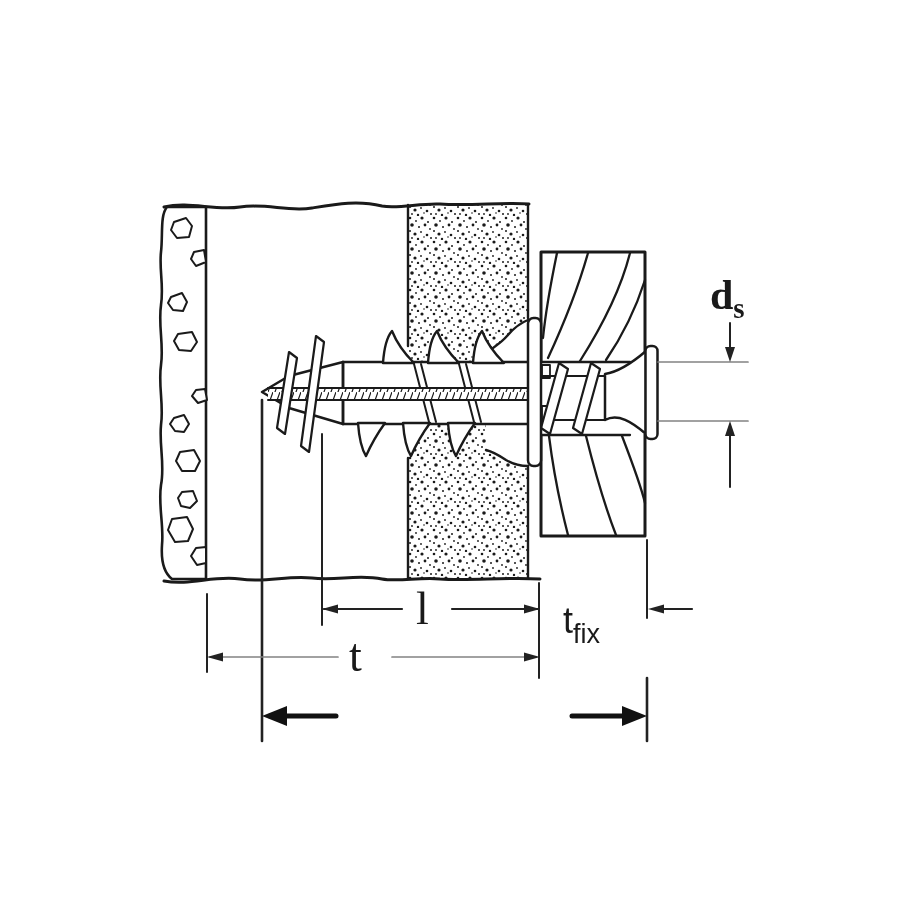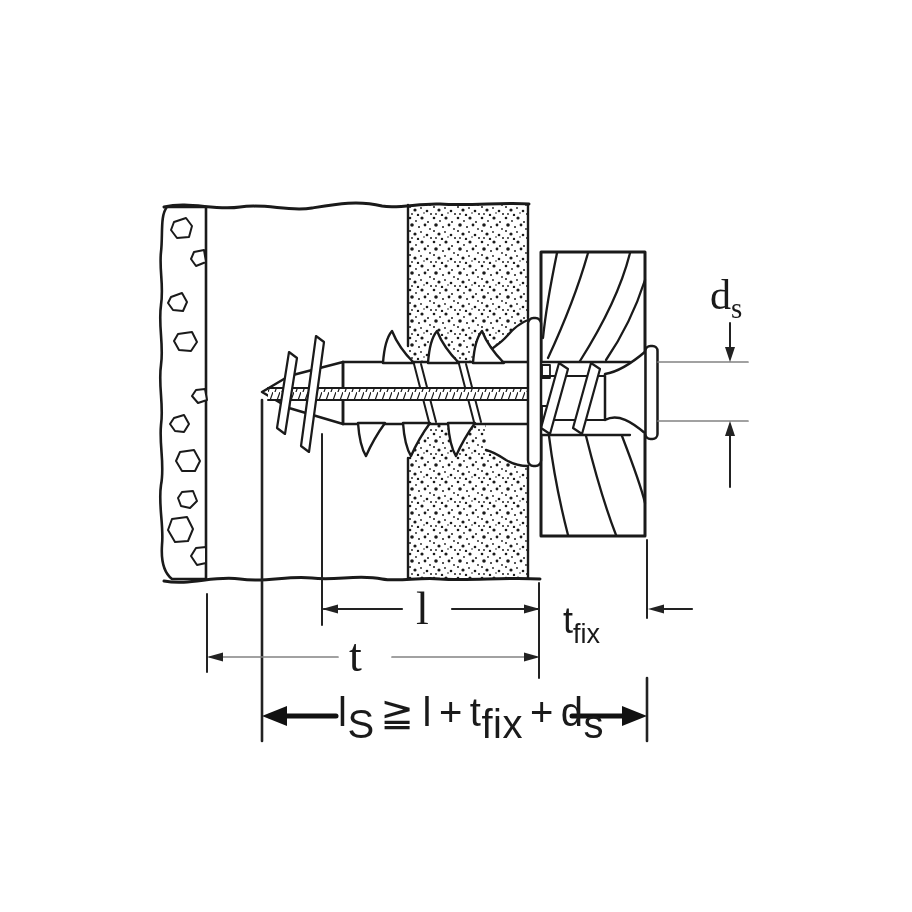--- a/index.html
+++ b/index.html
@@ -2,21 +2,21 @@
 <html><head>
 <meta charset="utf-8">
 <style>
   html,body{margin:0;padding:0;background:#ffffff;}
   #stage{position:relative;width:912px;height:912px;background:#fff;overflow:hidden;
          font-family:"Liberation Sans","DejaVu Sans",sans-serif;}
   #drawing{position:absolute;left:0;top:0;}
   .lbl{position:absolute;color:#1a1a1a;white-space:nowrap;line-height:1;}
   .serif{font-family:"Liberation Serif","DejaVu Serif",serif;}
   .sans{font-family:"Liberation Sans","DejaVu Sans",sans-serif;}
-  .ds-label{left:710px;top:274px;font-size:42px;}
+  .ds-label{left:710px;top:274px;font-size:42px;font-weight:bold;}
   .ds-label .sub{font-size:29px;}
   .l-label{left:416px;top:586px;font-size:46px;}
   .t-label{left:349px;top:633px;font-size:46px;}
   .tfix-label{left:563px;top:603px;font-size:36px;}
   .tfix-label .sub{font-size:27px;}
   .formula{left:338px;top:692px;font-size:40px;letter-spacing:0.5px;}
   .sub{display:inline-block;transform:translateY(12px);}
   .ds-label .sub{transform:translateY(9px);}
   .tfix-label .sub{transform:translateY(10px);}
   .formula .rel{margin:0 8px 0 6px;}
@@ -222,17 +222,14 @@
 </div>
 
 <div class="lbl serif t-label">
   <span>t</span>
 </div>
 
 <div class="lbl sans tfix-label">
   <span>t</span><span class="sub">fix</span>
 </div>
 
-<div class="lbl sans formula">
-  <span>l</span><span class="sub">S</span><span class="rel">≧</span><span>l</span><span class="plus">+</span><span>t</span><span class="sub">fix</span><span class="plus">+</span><span>d</span><span class="sub">s</span>
-</div>
 
 </div>
 
 </body></html>

